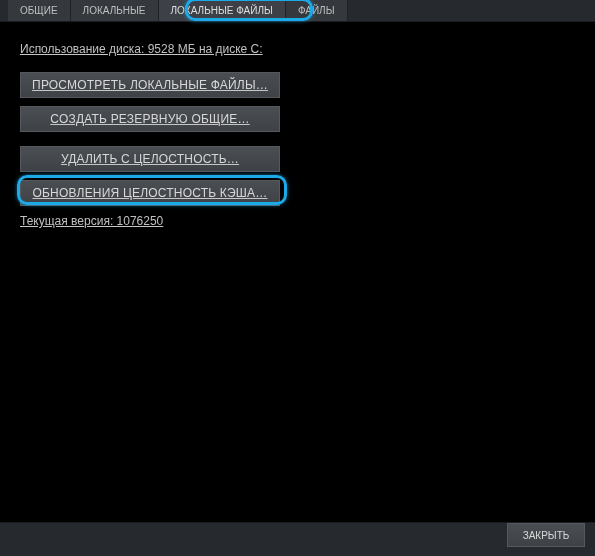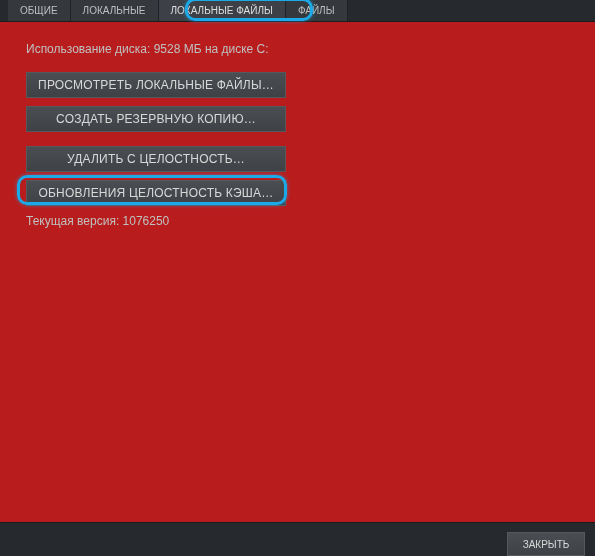--- a/index.html
+++ b/index.html
@@ -41,23 +41,24 @@
       text-align: center;
     }
     .tab-highlight {
       position: absolute;
       border: 3px solid #1ca9e8;
       border-radius: 10px;
       pointer-events: none;
       box-shadow: 0 0 4px rgba(28,169,232,0.6);
     }
     .content {
-      padding: 20px 26px;
-      background: #b91c1c;
+      padding: 20px 20px;
+      background: #000000;
       height: 500px;
+      text-decoration: underline;
     }
     .disk-usage {
       color: #c0c0c0;
       font-size: 12px;
       margin-bottom: 16px;
     }
     .btn {
       display: block;
       width: 260px;
       height: 26px;
@@ -89,21 +90,21 @@
     .footer {
       position: absolute;
       bottom: 0;
       left: 0;
       right: 0;
       height: 34px;
       background: #262a2f;
       border-top: 1px solid #191c20;
       display: flex;
       justify-content: flex-end;
-      align-items: flex-end;
+      align-items: flex-start;
       padding-right: 10px;
     }
     .close-btn {
       width: 78px;
       height: 24px;
       background: linear-gradient(to bottom, #4a4e53, #3e4247);
       border: 1px solid #55595e;
       color: #d8d8d8;
       font-size: 10px;
       cursor: pointer;
@@ -119,21 +120,21 @@
   <div class="tab active">ЛОКАЛЬНЫЕ ФАЙЛЫ</div>
   <div class="tab">ФАЙЛЫ</div>
 </div>
 
 <div class="tab-highlight" style="left:185px; top:-2px; width:128px; height:23px;"></div>
 
 <div class="content">
   <div class="disk-usage">Использование диска: 9528 МБ на диске C:</div>
 
   <button class="btn">ПРОСМОТРЕТЬ ЛОКАЛЬНЫЕ ФАЙЛЫ…</button>
-  <button class="btn">СОЗДАТЬ РЕЗЕРВНУЮ КОПИЮ…</button>
+  <button class="btn">СОЗДАТЬ РЕЗЕРВНУЮ ОБЩИЕ…</button>
   <button class="btn btn-gap">УДАЛИТЬ С ЦЕЛОСТНОСТЬ…</button>
   <button class="btn">ОБНОВЛЕНИЯ ЦЕЛОСТНОСТЬ КЭША…</button>
 
   <div class="btn-highlight" style="left:17px; top:175px; width:270px; height:30px;"></div>
 
   <div class="version">Текущая версия: 1076250</div>
 </div>
 
 <div class="footer">
   <button class="close-btn">ЗАКРЫТЬ</button>

